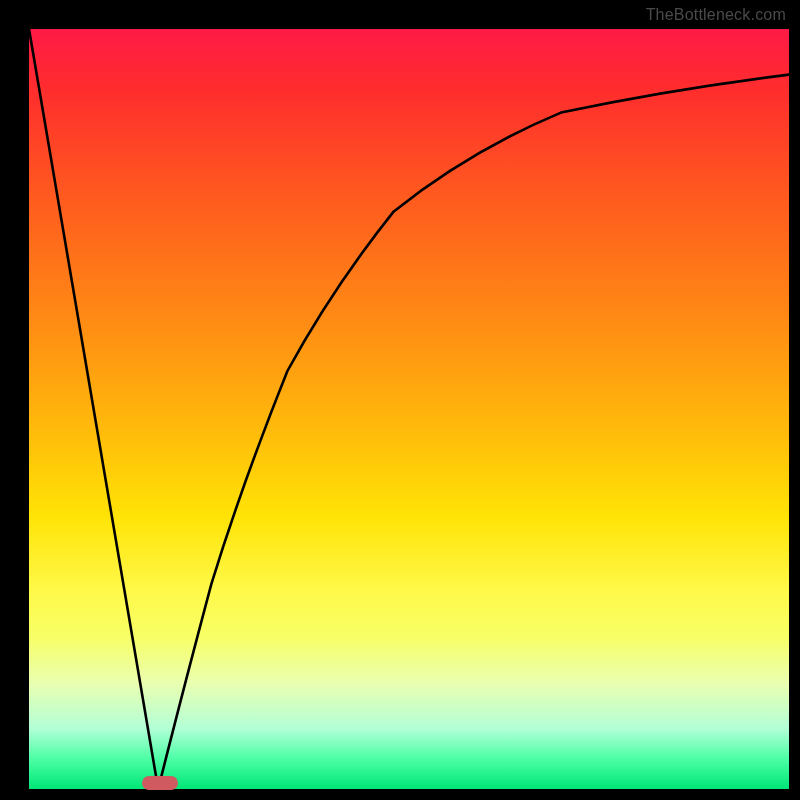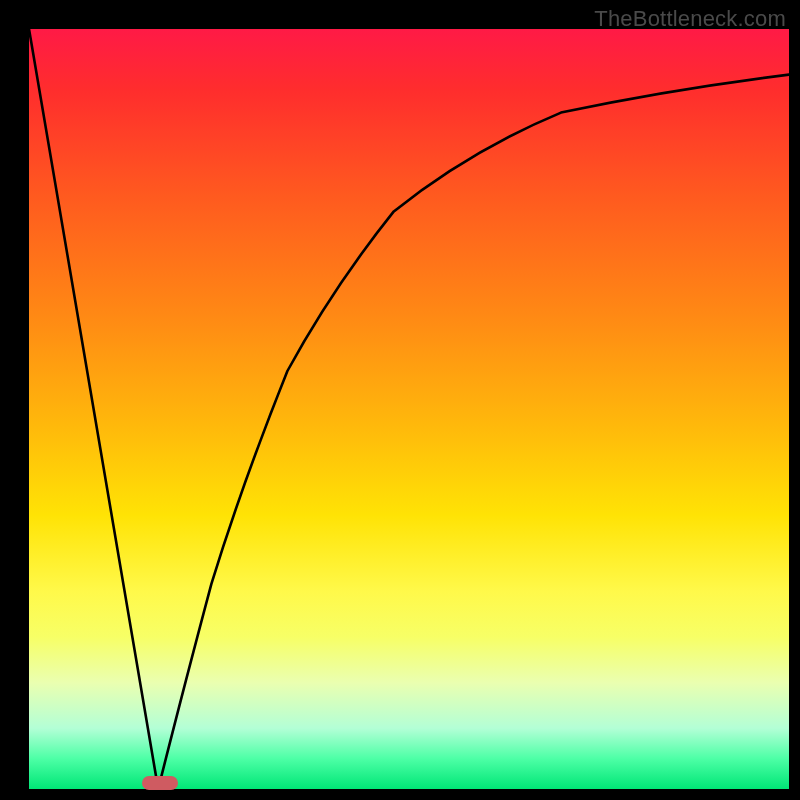--- a/index.html
+++ b/index.html
@@ -37,21 +37,21 @@
       #b3ffd6 92%,
       #4dffa6 96%,
       #00e676 100%
     );
   }
   .watermark {
     position: absolute;
     top: 6px;
     right: 14px;
     color: #4a4a4a;
-    font-size: 22px;
+    font-size: 16px;
     font-weight: 500;
     letter-spacing: 0.2px;
     user-select: none;
   }
   svg.curve {
     position: absolute;
     left: 0;
     top: 0;
     width: 760px;
     height: 760px;

